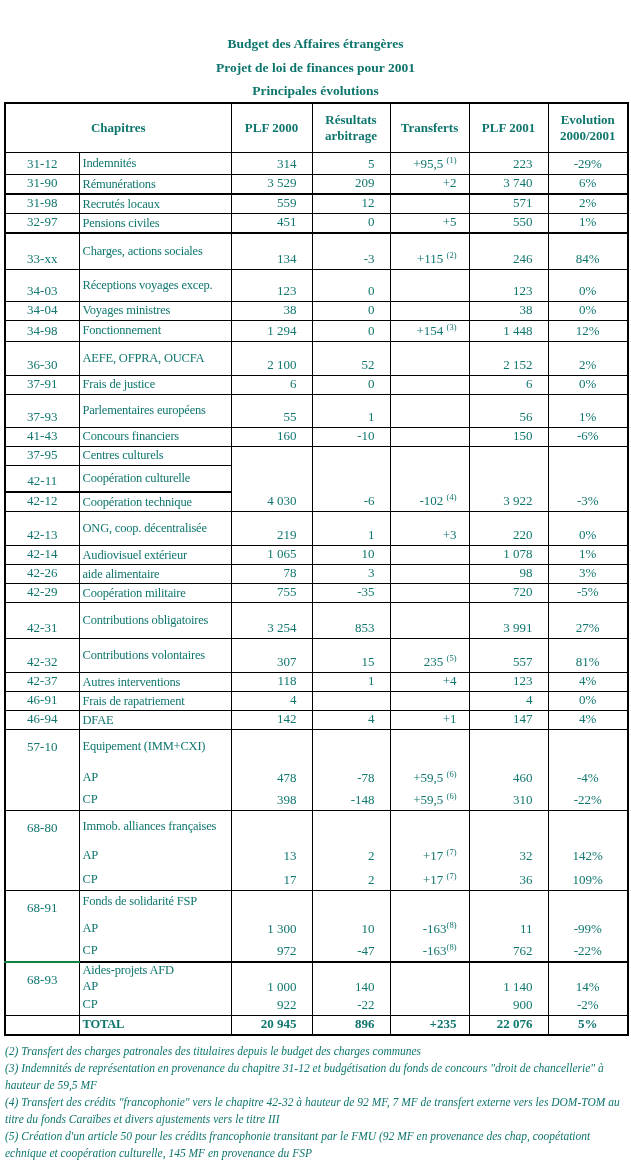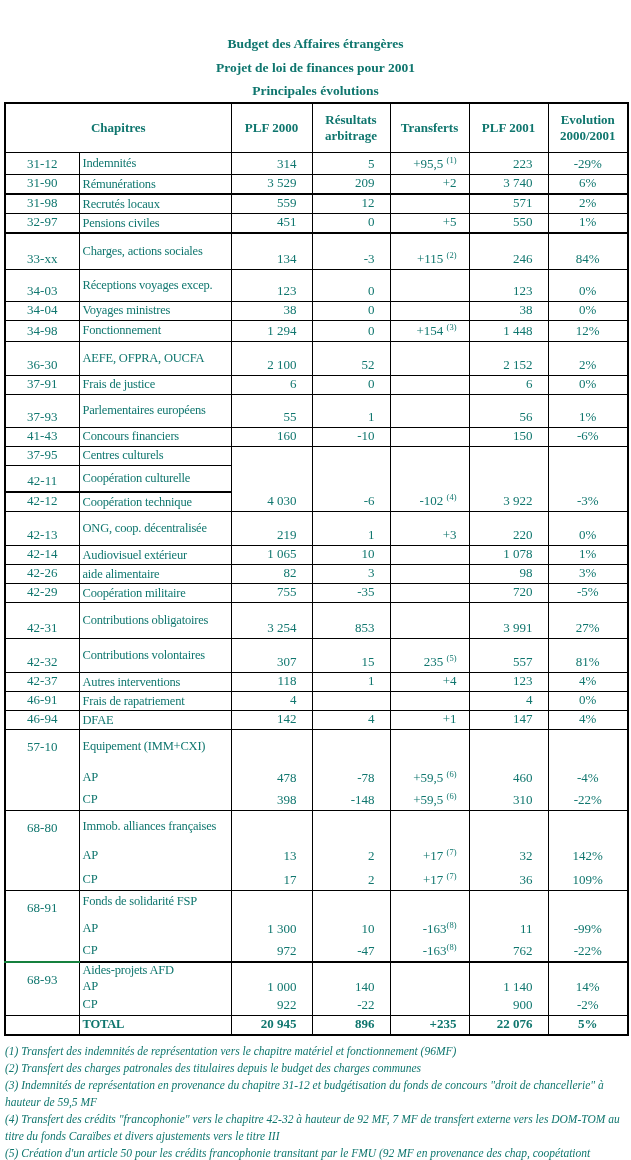--- a/index.html
+++ b/index.html
@@ -211,21 +211,21 @@
           <td class="lbl">Audiovisuel extérieur</td>
           <td class="num">1 065</td>
           <td class="num">10</td>
           <td class="trc"></td>
           <td class="num">1 078</td>
           <td class="evo">1%</td>
         </tr>
         <tr style="height: 17px;">
           <td class="code">42-26</td>
           <td class="lbl">aide alimentaire</td>
-          <td class="num">82</td>
+          <td class="num">78</td>
           <td class="num">3</td>
           <td class="trc"></td>
           <td class="num">98</td>
           <td class="evo">3%</td>
         </tr>
         <tr style="height: 17px;">
           <td class="code">42-29</td>
           <td class="lbl">Coopération militaire</td>
           <td class="num">755</td>
           <td class="num">-35</td>
@@ -384,21 +384,20 @@
           <td class="num">20 945</td>
           <td class="num">896</td>
           <td class="trc">+235</td>
           <td class="num">22 076</td>
           <td class="evo">5%</td>
         </tr>
       </tbody>
   </table>
 
   <div class="footnotes" id="footnotes">
-      <div class="fn">(1) Transfert des indemnités de représentation vers le chapitre matériel et fonctionnement (96MF)</div>
       <div class="fn">(2) Transfert des charges patronales des titulaires depuis le budget des charges communes</div>
       <div class="fn">(3) Indemnités de représentation en provenance du chapitre 31-12 et budgétisation du fonds de concours "droit de chancellerie" à hauteur de 59,5 MF</div>
       <div class="fn">(4) Transfert des crédits "francophonie" vers le chapitre 42-32 à hauteur de 92 MF, 7 MF de transfert externe vers les DOM-TOM au titre du fonds Caraïbes et divers ajustements vers le titre III</div>
       <div class="fn">(5) Création d'un article 50 pour les crédits francophonie transitant par le FMU (92 MF en provenance des chap, coopétationt echnique et coopération culturelle, 145 MF en provenance du FSP</div>
       <div class="fn">(6) Budgétisation du fonds de concours "droits de chancellerie" pour 59,5 MF</div>
     </div>
 
 </div>
 
 </body></html>

